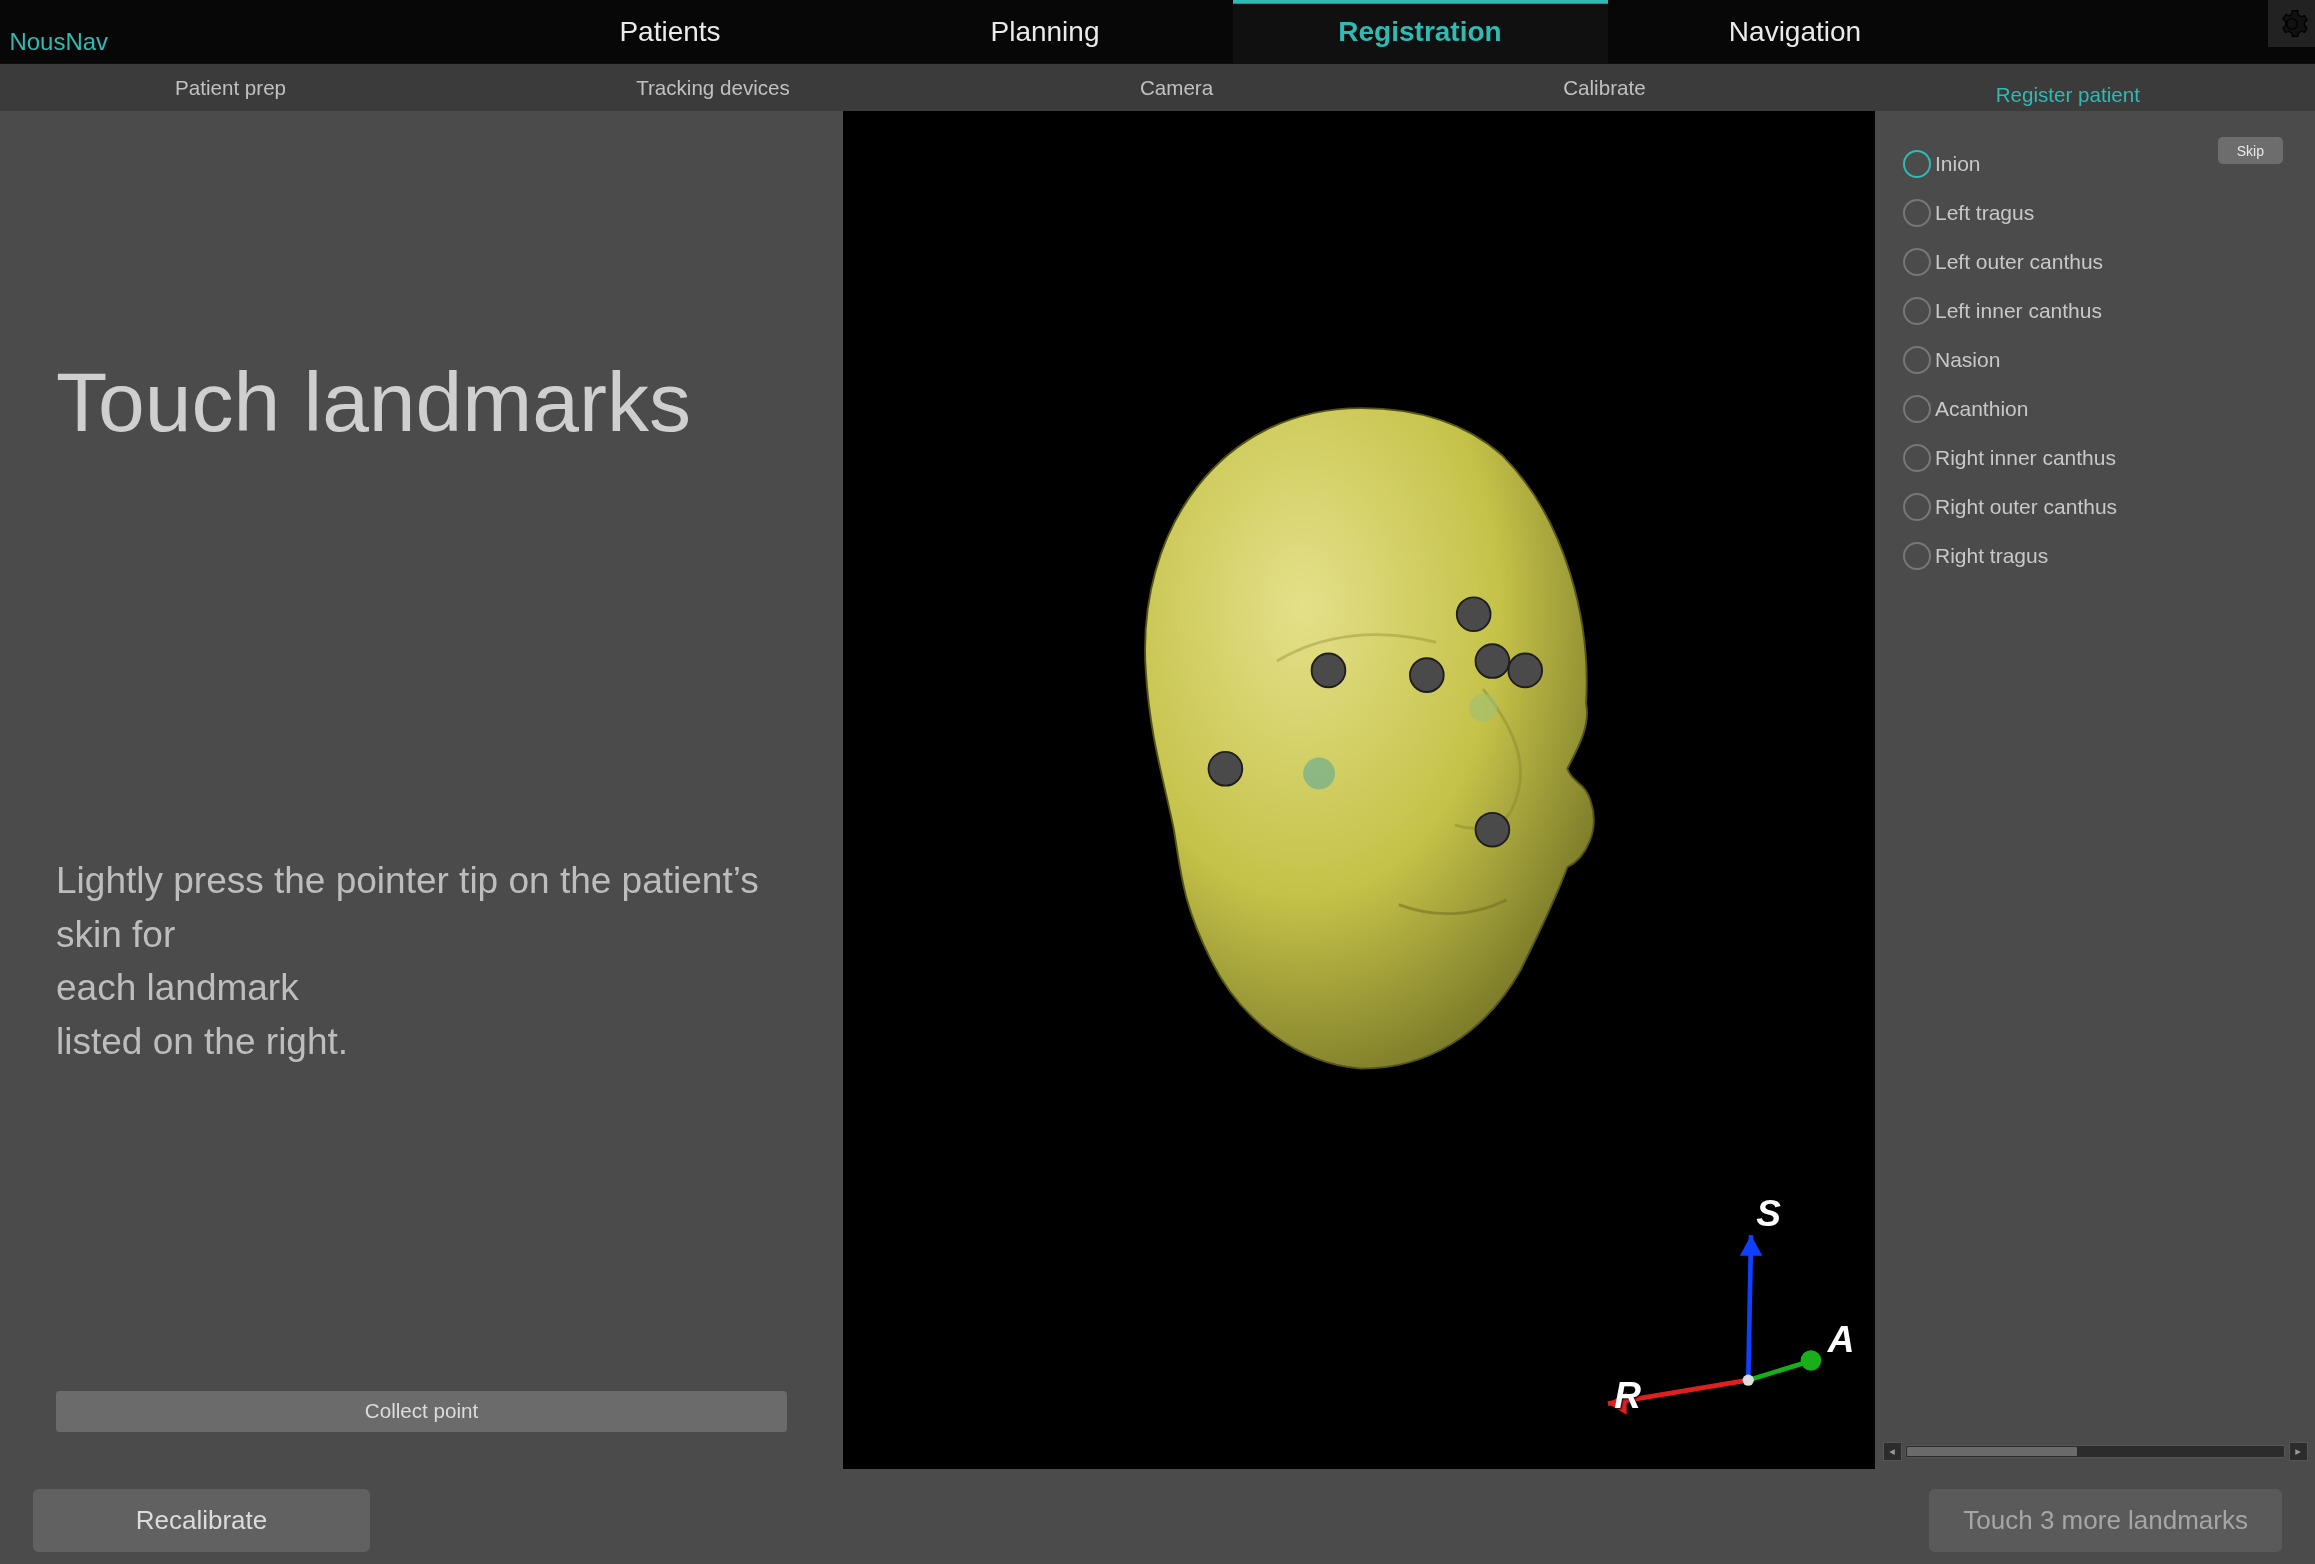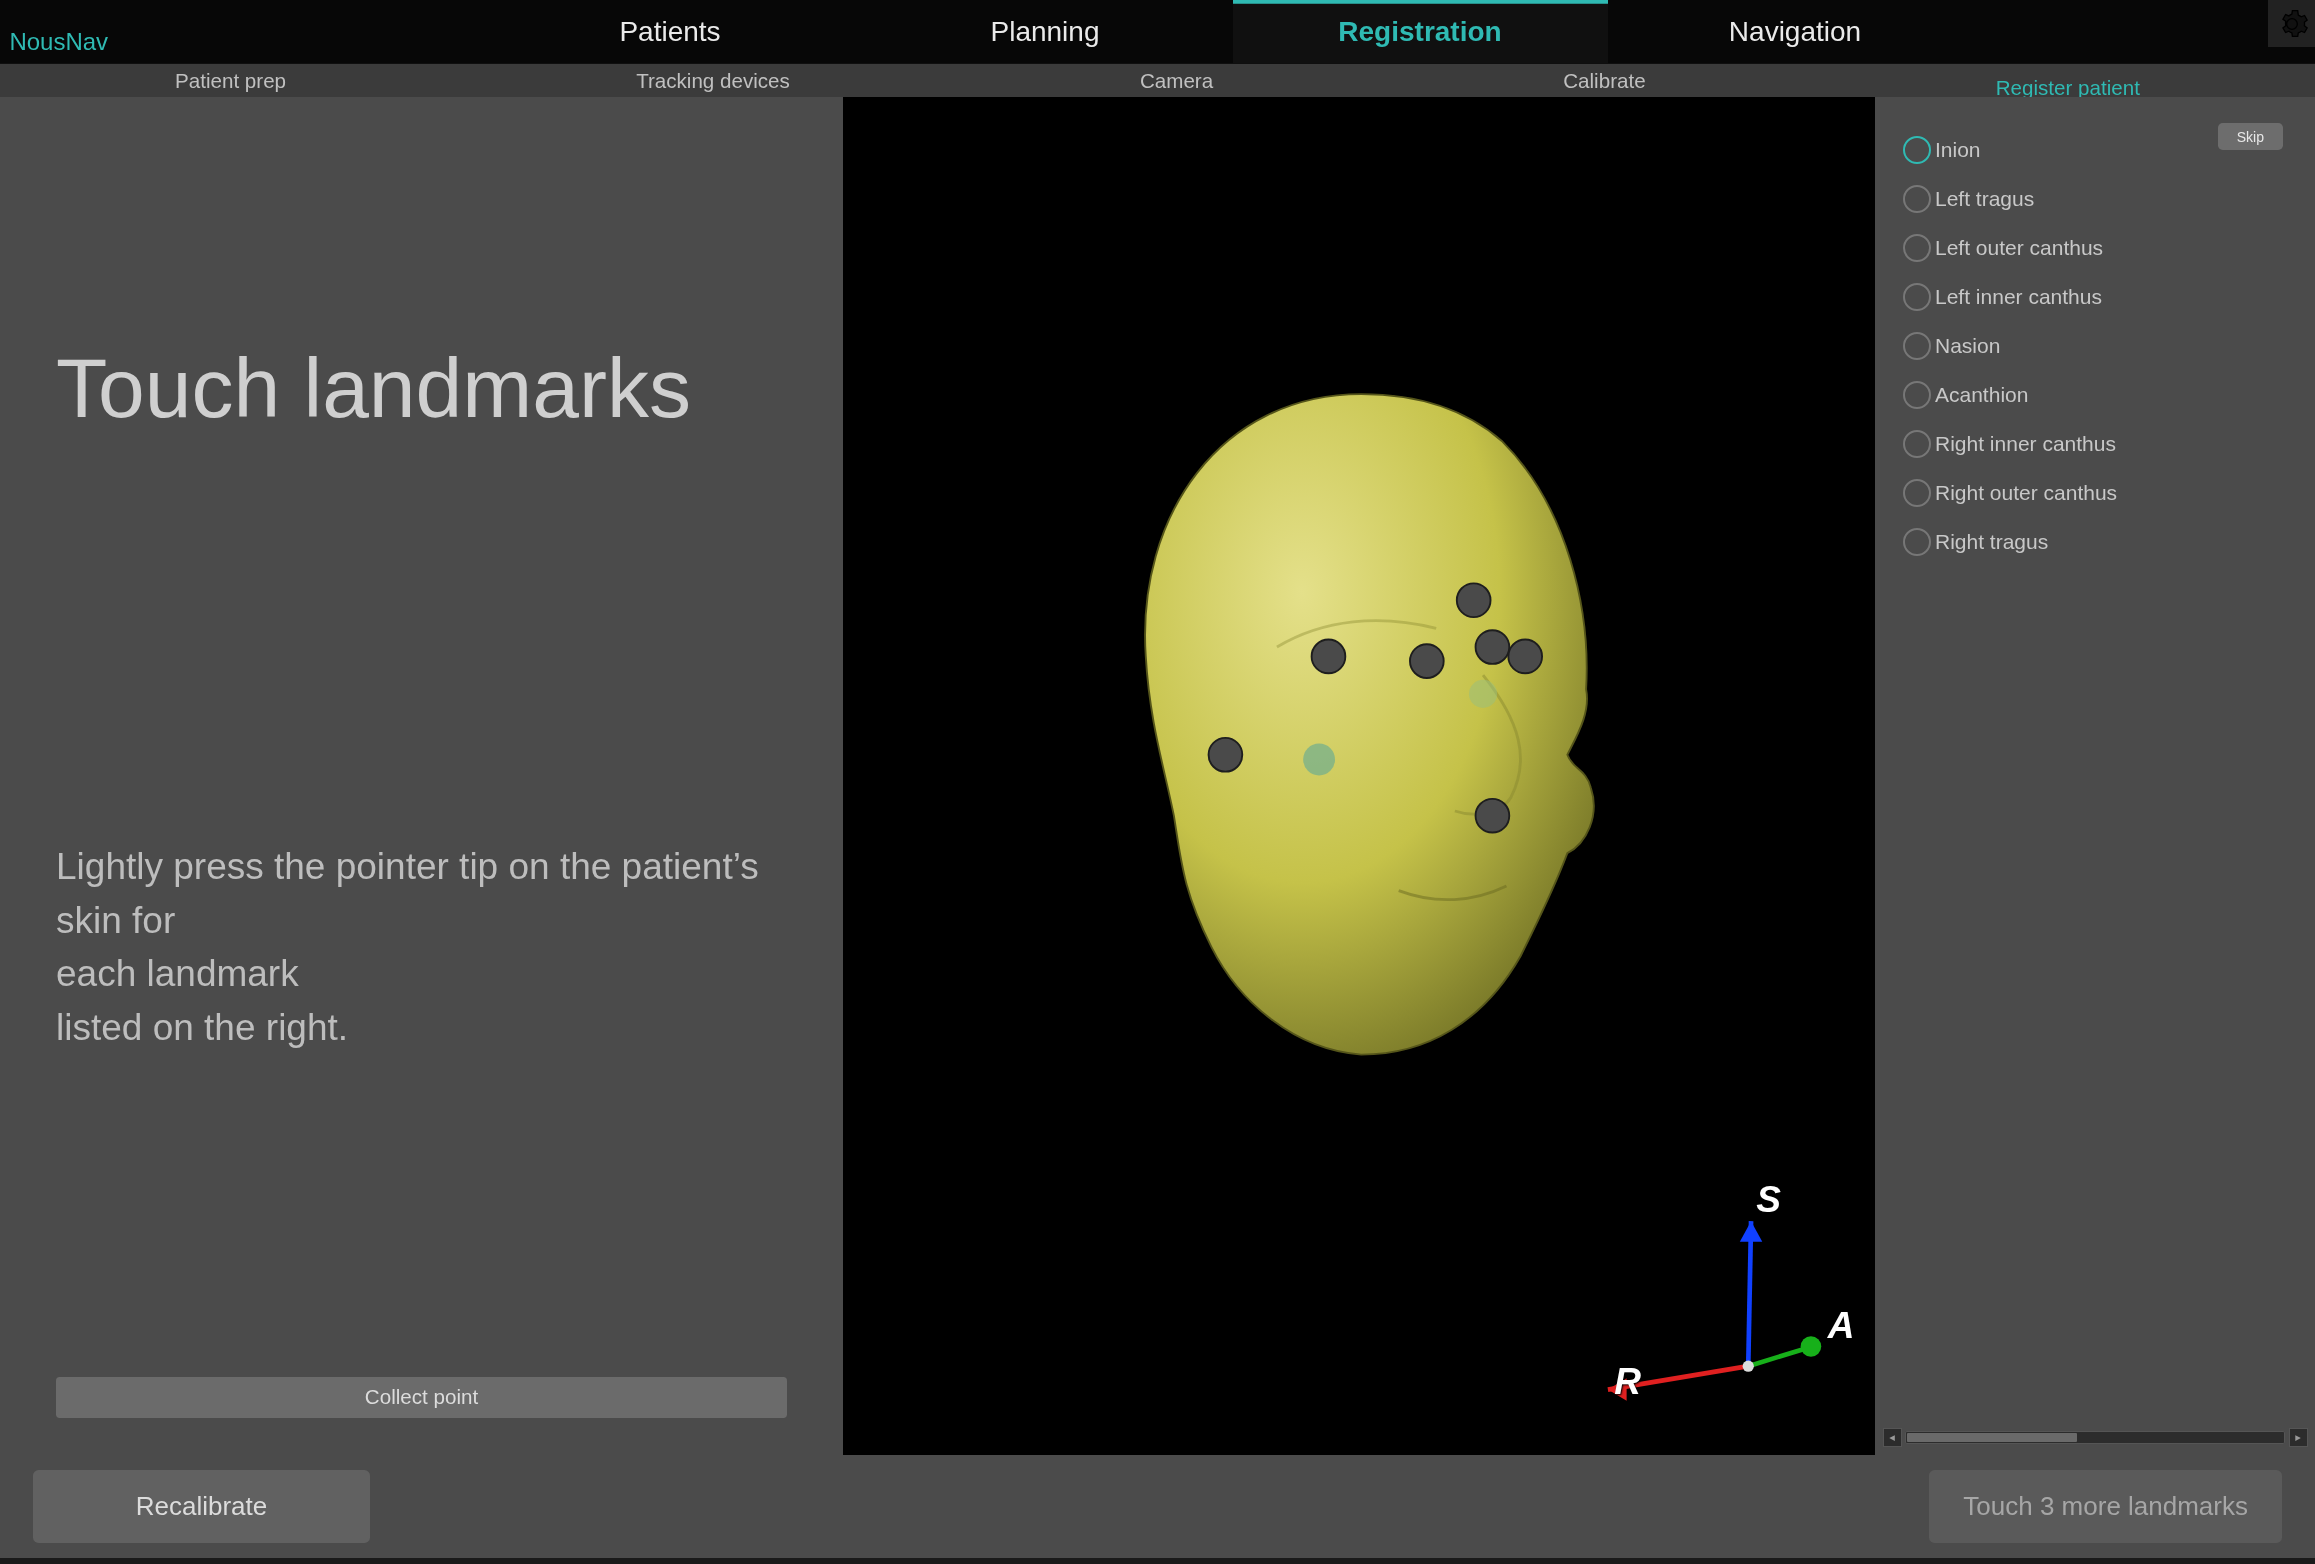--- a/index.html
+++ b/index.html
@@ -60,21 +60,21 @@
     display: flex;
     align-items: center;
     justify-content: center;
     background: #222;
     cursor: pointer;
   }
   .gear svg { width: 32px; height: 32px; fill: #111; stroke:#000; }
 
   
   .subbar {
-    height: 33px;
+    height: 47px;
     background: #3b3b3b;
     display: flex;
     align-items: center;
     justify-content: space-around;
     font-size: 20.6px;
     color: #c0c0c0;
   }
   .subtab { cursor: pointer; }
   .subtab.active { color: #2fbab3; margin-top: 15px; }
 
@@ -214,21 +214,21 @@
   
   .bottombar {
     height: 103px;
     display: flex;
     align-items: center;
     justify-content: space-between;
     padding: 0 33px;
     background: #4b4b4b;
   }
   .btn-big {
-    height: 73px;
+    height: 63px;
     min-width: 337px;
     background: #616161;
     border-radius: 5.6px;
     display: flex;
     align-items: center;
     justify-content: center;
     font-size: 26px;
     color: #dcdcdc;
     cursor: pointer;
     padding: 0 34px;

